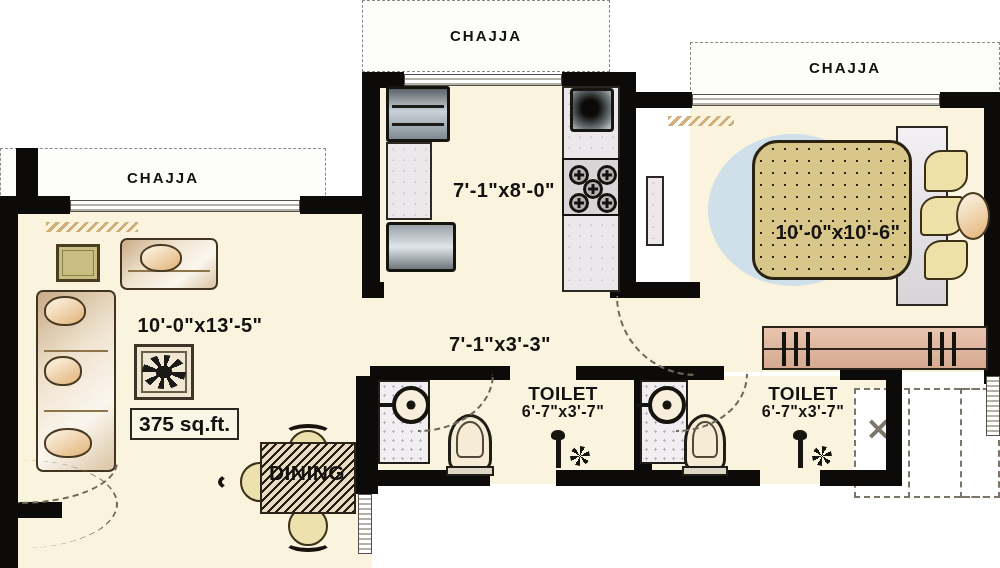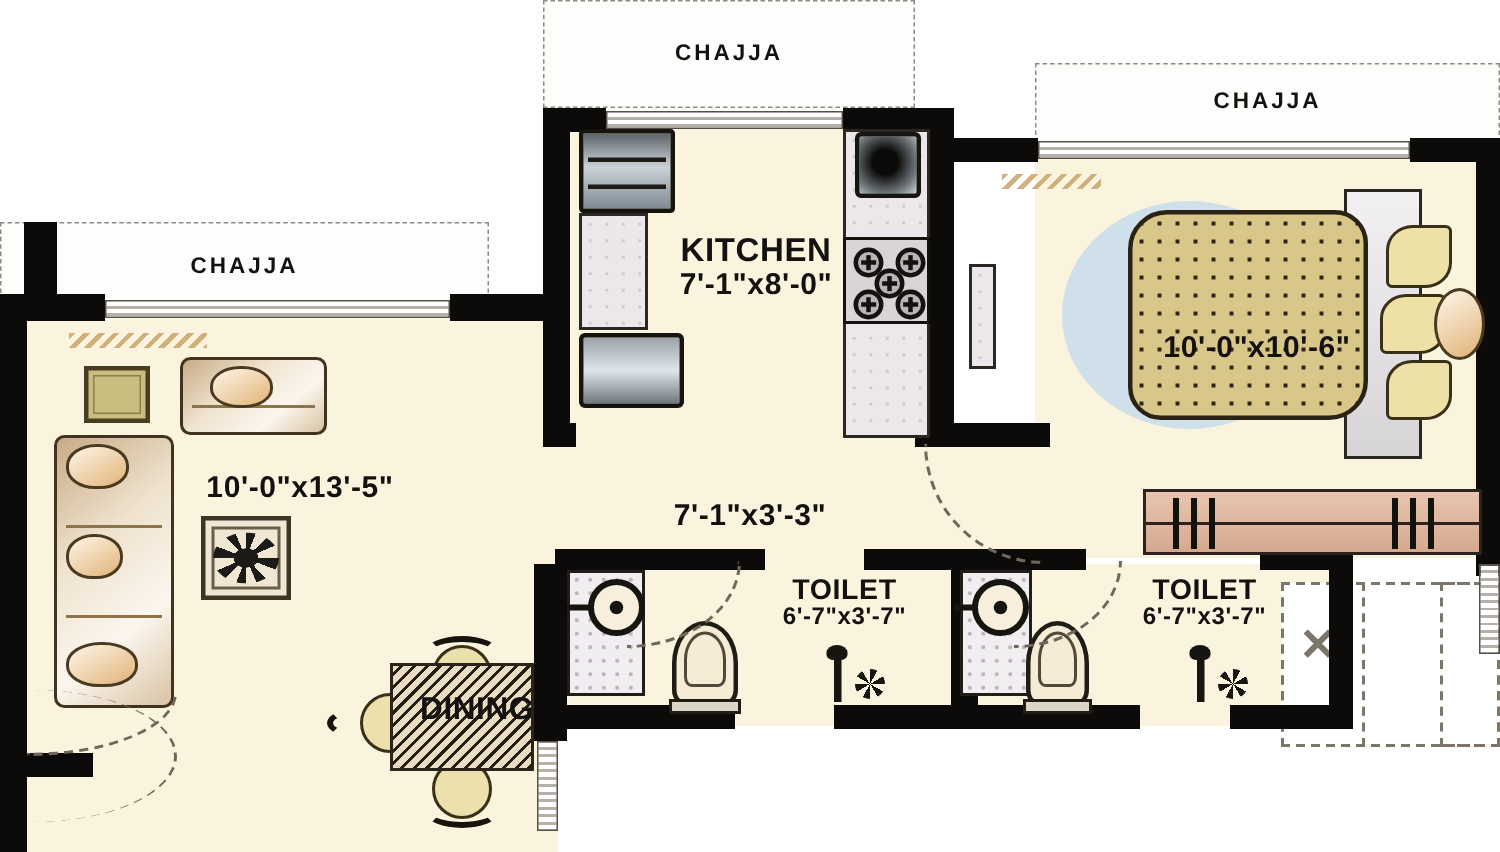--- a/index.html
+++ b/index.html
@@ -166,21 +166,20 @@
   <div class="hood" style="left:570px;top:88px;width:44px;height:44px;"></div>
   <div class="stove" style="left:562px;top:158px;width:58px;height:58px;">
     <div class="burner" style="left:5px;top:5px;width:20px;height:20px;"></div>
     <div class="burner" style="left:33px;top:5px;width:20px;height:20px;"></div>
     <div class="burner" style="left:5px;top:33px;width:20px;height:20px;"></div>
     <div class="burner" style="left:33px;top:33px;width:20px;height:20px;"></div>
     <div class="burner" style="left:19px;top:19px;width:20px;height:20px;"></div>
   </div>
   <div class="counter" style="left:646px;top:176px;width:18px;height:70px;"></div>
 
-  <div class="label rm-name" style="left:424px;top:156px;width:160px;">KITCHEN</div>
   <div class="label rm-dim" style="left:424px;top:180px;width:160px;">7'-1"x8'-0"</div>
 
   <div class="bedrug" style="left:708px;top:134px;width:170px;height:152px;"></div>
   <div class="bedboard" style="left:896px;top:126px;width:52px;height:180px;"></div>
   <div class="bed" style="left:752px;top:140px;width:160px;height:140px;"></div>
   <div class="pillow" style="left:924px;top:150px;width:44px;height:42px;"></div>
   <div class="pillow" style="left:920px;top:196px;width:44px;height:40px;"></div>
   <div class="pillow" style="left:924px;top:240px;width:44px;height:40px;"></div>
   <div class="cushion" style="left:956px;top:192px;width:34px;height:48px;border-radius:50%;"></div>
   <div class="squig" style="left:668px;top:116px;width:66px;"></div>
@@ -215,29 +214,30 @@
   <div class="cushion" style="left:44px;top:356px;width:38px;height:30px;"></div>
   <div class="cushion" style="left:44px;top:428px;width:48px;height:30px;"></div>
 
   <div class="label rm-dim" style="left:110px;top:315px;width:180px;">10'-0"x13'-5"</div>
 
   <div class="rug" style="left:134px;top:344px;width:60px;height:56px;">
     <div class="in"></div>
     <div class="star"></div>
   </div>
 
+  <div class="sqft" style="left:130px;top:408px;">375 sq.ft.</div>
 
   <div class="chair" style="left:288px;top:430px;width:40px;height:40px;"></div>
   <div class="chair-back" style="left:284px;top:424px;width:48px;height:20px;"></div>
   <div class="chair" style="left:240px;top:462px;width:40px;height:40px;"></div>
   <div class="chair-back" style="left:230px;top:460px;width:20px;height:44px;transform:rotate(-90deg);"></div>
   <div class="chair" style="left:288px;top:506px;width:40px;height:40px;"></div>
   <div class="chair-back" style="left:284px;top:532px;width:48px;height:20px;transform:rotate(180deg);"></div>
   <div class="dining-table" style="left:260px;top:442px;width:96px;height:72px;"></div>
-  <div class="label rm-name" style="left:263px;top:462px;width:110px;font-size:21px;">DINING</div>
+  <div class="label rm-name" style="left:252px;top:462px;width:110px;font-size:21px;">DINING</div>
 
   <div class="door-arc" style="left:-74px;top:460px;width:192px;height:88px;border-top:none;border-left:none;border-bottom:none;"></div>
   <div class="door-arc" style="left:18px;top:462px;width:100px;height:42px;border-radius:0 0 100% 0;border-top:none;border-left:none;"></div>
 
   <div class="label rm-dim" style="left:414px;top:334px;width:172px;">7'-1"x3'-3"</div>
   <div class="door-arc" style="left:616px;top:296px;width:80px;height:80px;border-radius:0 0 0 100%;border-top:none;border-right:none;"></div>
 
   <div class="tiled" style="left:378px;top:380px;width:52px;height:84px;"></div>
   <div class="basin" style="left:392px;top:386px;width:38px;height:38px;"></div>
   <div class="tap" style="left:378px;top:403px;width:18px;"></div>

